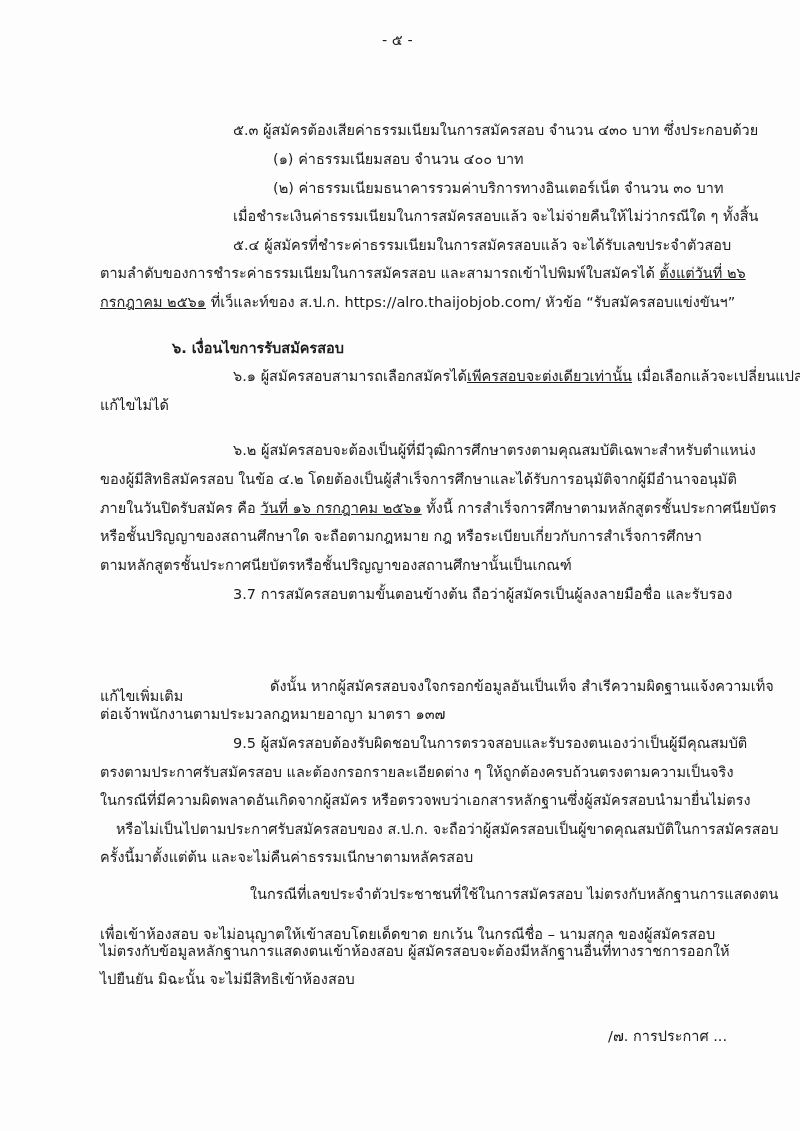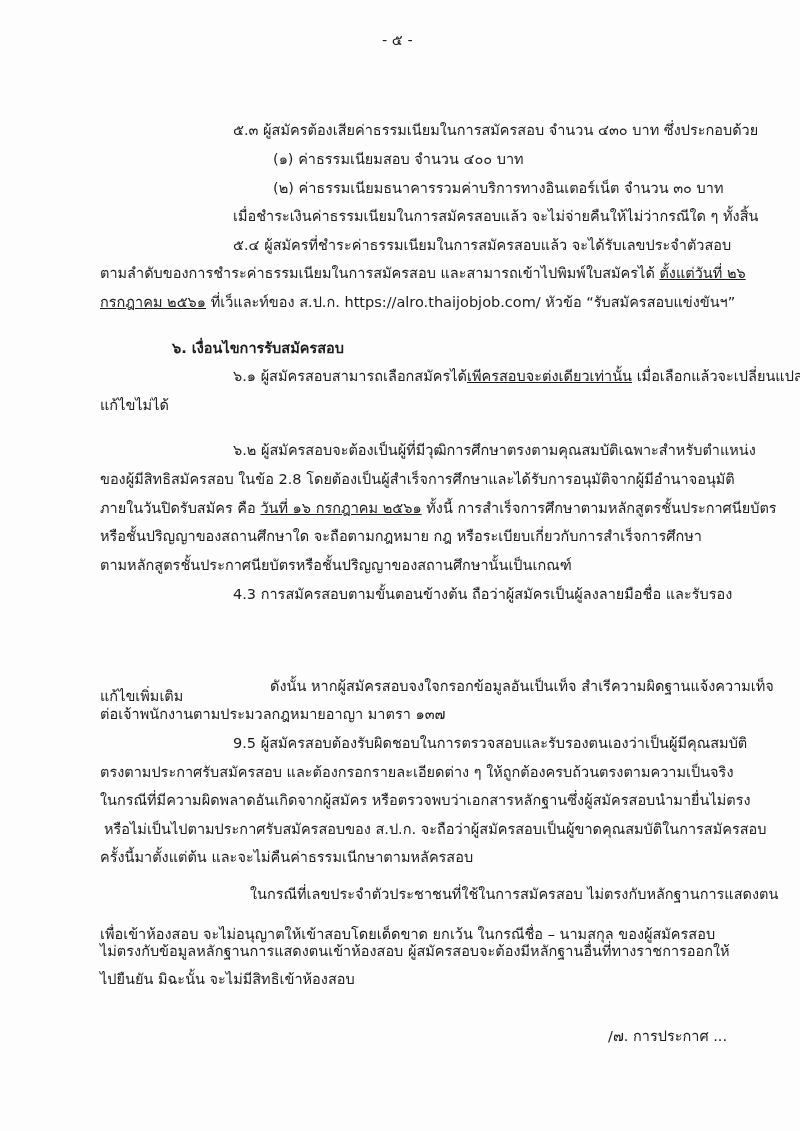--- a/index.html
+++ b/index.html
@@ -31,37 +31,37 @@
   </div>
 
   <div class="ln bold" style="left:172px;top:338px;">๖.  เงื่อนไขการรับสมัครสอบ</div>
 
   <div class="ln" style="left:233px;top:366px;">
     <span>๖.๑ ผู้สมัครสอบสามารถเลือกสมัครได้</span><span class="u">เพีครสอบจะต่งเดียวเท่านั้น</span><span>  เมื่อเลือกแล้วจะเปลี่ยนแปลง</span>
   </div>
   <div class="ln" style="left:100px;top:395px;">แก้ไขไม่ได้</div>
 
   <div class="ln" style="left:233px;top:440px;">๖.๒  ผู้สมัครสอบจะต้องเป็นผู้ที่มีวุฒิการศึกษาตรงตามคุณสมบัติเฉพาะสำหรับตำแหน่ง</div>
-  <div class="ln" style="left:100px;top:469px;">ของผู้มีสิทธิสมัครสอบ  ในข้อ  2.8  โดยต้องเป็นผู้สำเร็จการศึกษาและได้รับการอนุมัติจากผู้มีอำนาจอนุมัติ</div>
+  <div class="ln" style="left:100px;top:469px;">ของผู้มีสิทธิสมัครสอบ  ในข้อ  ๔.๒  โดยต้องเป็นผู้สำเร็จการศึกษาและได้รับการอนุมัติจากผู้มีอำนาจอนุมัติ</div>
   <div class="ln" style="left:100px;top:498px;">
     <span>ภายในวันปิดรับสมัคร  คือ  </span><span class="u">วันที่  ๑๖  กรกฎาคม  ๒๕๖๑</span><span>  ทั้งนี้  การสำเร็จการศึกษาตามหลักสูตรชั้นประกาศนียบัตร</span>
   </div>
   <div class="ln" style="left:100px;top:526px;">หรือชั้นปริญญาของสถานศึกษาใด  จะถือตามกฎหมาย  กฎ  หรือระเบียบเกี่ยวกับการสำเร็จการศึกษา</div>
   <div class="ln" style="left:100px;top:555px;">ตามหลักสูตรชั้นประกาศนียบัตรหรือชั้นปริญญาของสถานศึกษานั้นเป็นเกณฑ์</div>
 
-  <div class="ln" style="left:233px;top:584px;">4.3  การสมัครสอบตามขั้นตอนข้างต้น  ถือว่าผู้สมัครเป็นผู้ลงลายมือชื่อ  และรับรอง</div>
+  <div class="ln" style="left:233px;top:584px;">3.7  การสมัครสอบตามขั้นตอนข้างต้น  ถือว่าผู้สมัครเป็นผู้ลงลายมือชื่อ  และรับรอง</div>
   <div class="ln" style="left:100px;top:641px;margin-top:45px;">แก้ไขเพิ่มเติม</div>
 
   <div class="ln" style="left:270px;top:676px;">ดังนั้น  หากผู้สมัครสอบจงใจกรอกข้อมูลอันเป็นเท็จ  สำเรีความผิดฐานแจ้งความเท็จ</div>
   <div class="ln" style="left:100px;top:704px;">ต่อเจ้าพนักงานตามประมวลกฎหมายอาญา  มาตรา  ๑๓๗</div>
 
   <div class="ln" style="left:233px;top:733px;">9.5  ผู้สมัครสอบต้องรับผิดชอบในการตรวจสอบและรับรองตนเองว่าเป็นผู้มีคุณสมบัติ</div>
   <div class="ln" style="left:100px;top:762px;">ตรงตามประกาศรับสมัครสอบ  และต้องกรอกรายละเอียดต่าง ๆ  ให้ถูกต้องครบถ้วนตรงตามความเป็นจริง</div>
   <div class="ln" style="left:100px;top:790px;">ในกรณีที่มีความผิดพลาดอันเกิดจากผู้สมัคร  หรือตรวจพบว่าเอกสารหลักฐานซึ่งผู้สมัครสอบนำมายื่นไม่ตรง</div>
-  <div class="ln" style="left:104px;top:819px;">หรือไม่เป็นไปตามประกาศรับสมัครสอบของ  ส.ป.ก.  จะถือว่าผู้สมัครสอบเป็นผู้ขาดคุณสมบัติในการสมัครสอบ</div>
+  <div class="ln" style="left:116px;top:819px;">หรือไม่เป็นไปตามประกาศรับสมัครสอบของ  ส.ป.ก.  จะถือว่าผู้สมัครสอบเป็นผู้ขาดคุณสมบัติในการสมัครสอบ</div>
   <div class="ln" style="left:100px;top:847px;">ครั้งนี้มาตั้งแต่ต้น  และจะไม่คืนค่าธรรมเนีกษาตามหลัครสอบ</div>
 
   <div class="ln" style="left:250px;top:884px;">ในกรณีที่เลขประจำตัวประชาชนที่ใช้ในการสมัครสอบ  ไม่ตรงกับหลักฐานการแสดงตน</div>
   <div class="ln" style="left:100px;top:924px;">เพื่อเข้าห้องสอบ  จะไม่อนุญาตให้เข้าสอบโดยเด็ดขาด  ยกเว้น  ในกรณีชื่อ – นามสกุล  ของผู้สมัครสอบ</div>
   <div class="ln" style="left:100px;top:941px;">ไม่ตรงกับข้อมูลหลักฐานการแสดงตนเข้าห้องสอบ  ผู้สมัครสอบจะต้องมีหลักฐานอื่นที่ทางราชการออกให้</div>
   <div class="ln" style="left:100px;top:969px;">ไปยืนยัน  มิฉะนั้น  จะไม่มีสิทธิเข้าห้องสอบ</div>
 
   <div class="ln" style="left:608px;top:1026px;">/๗. การประกาศ ...</div>
 
 </div>

